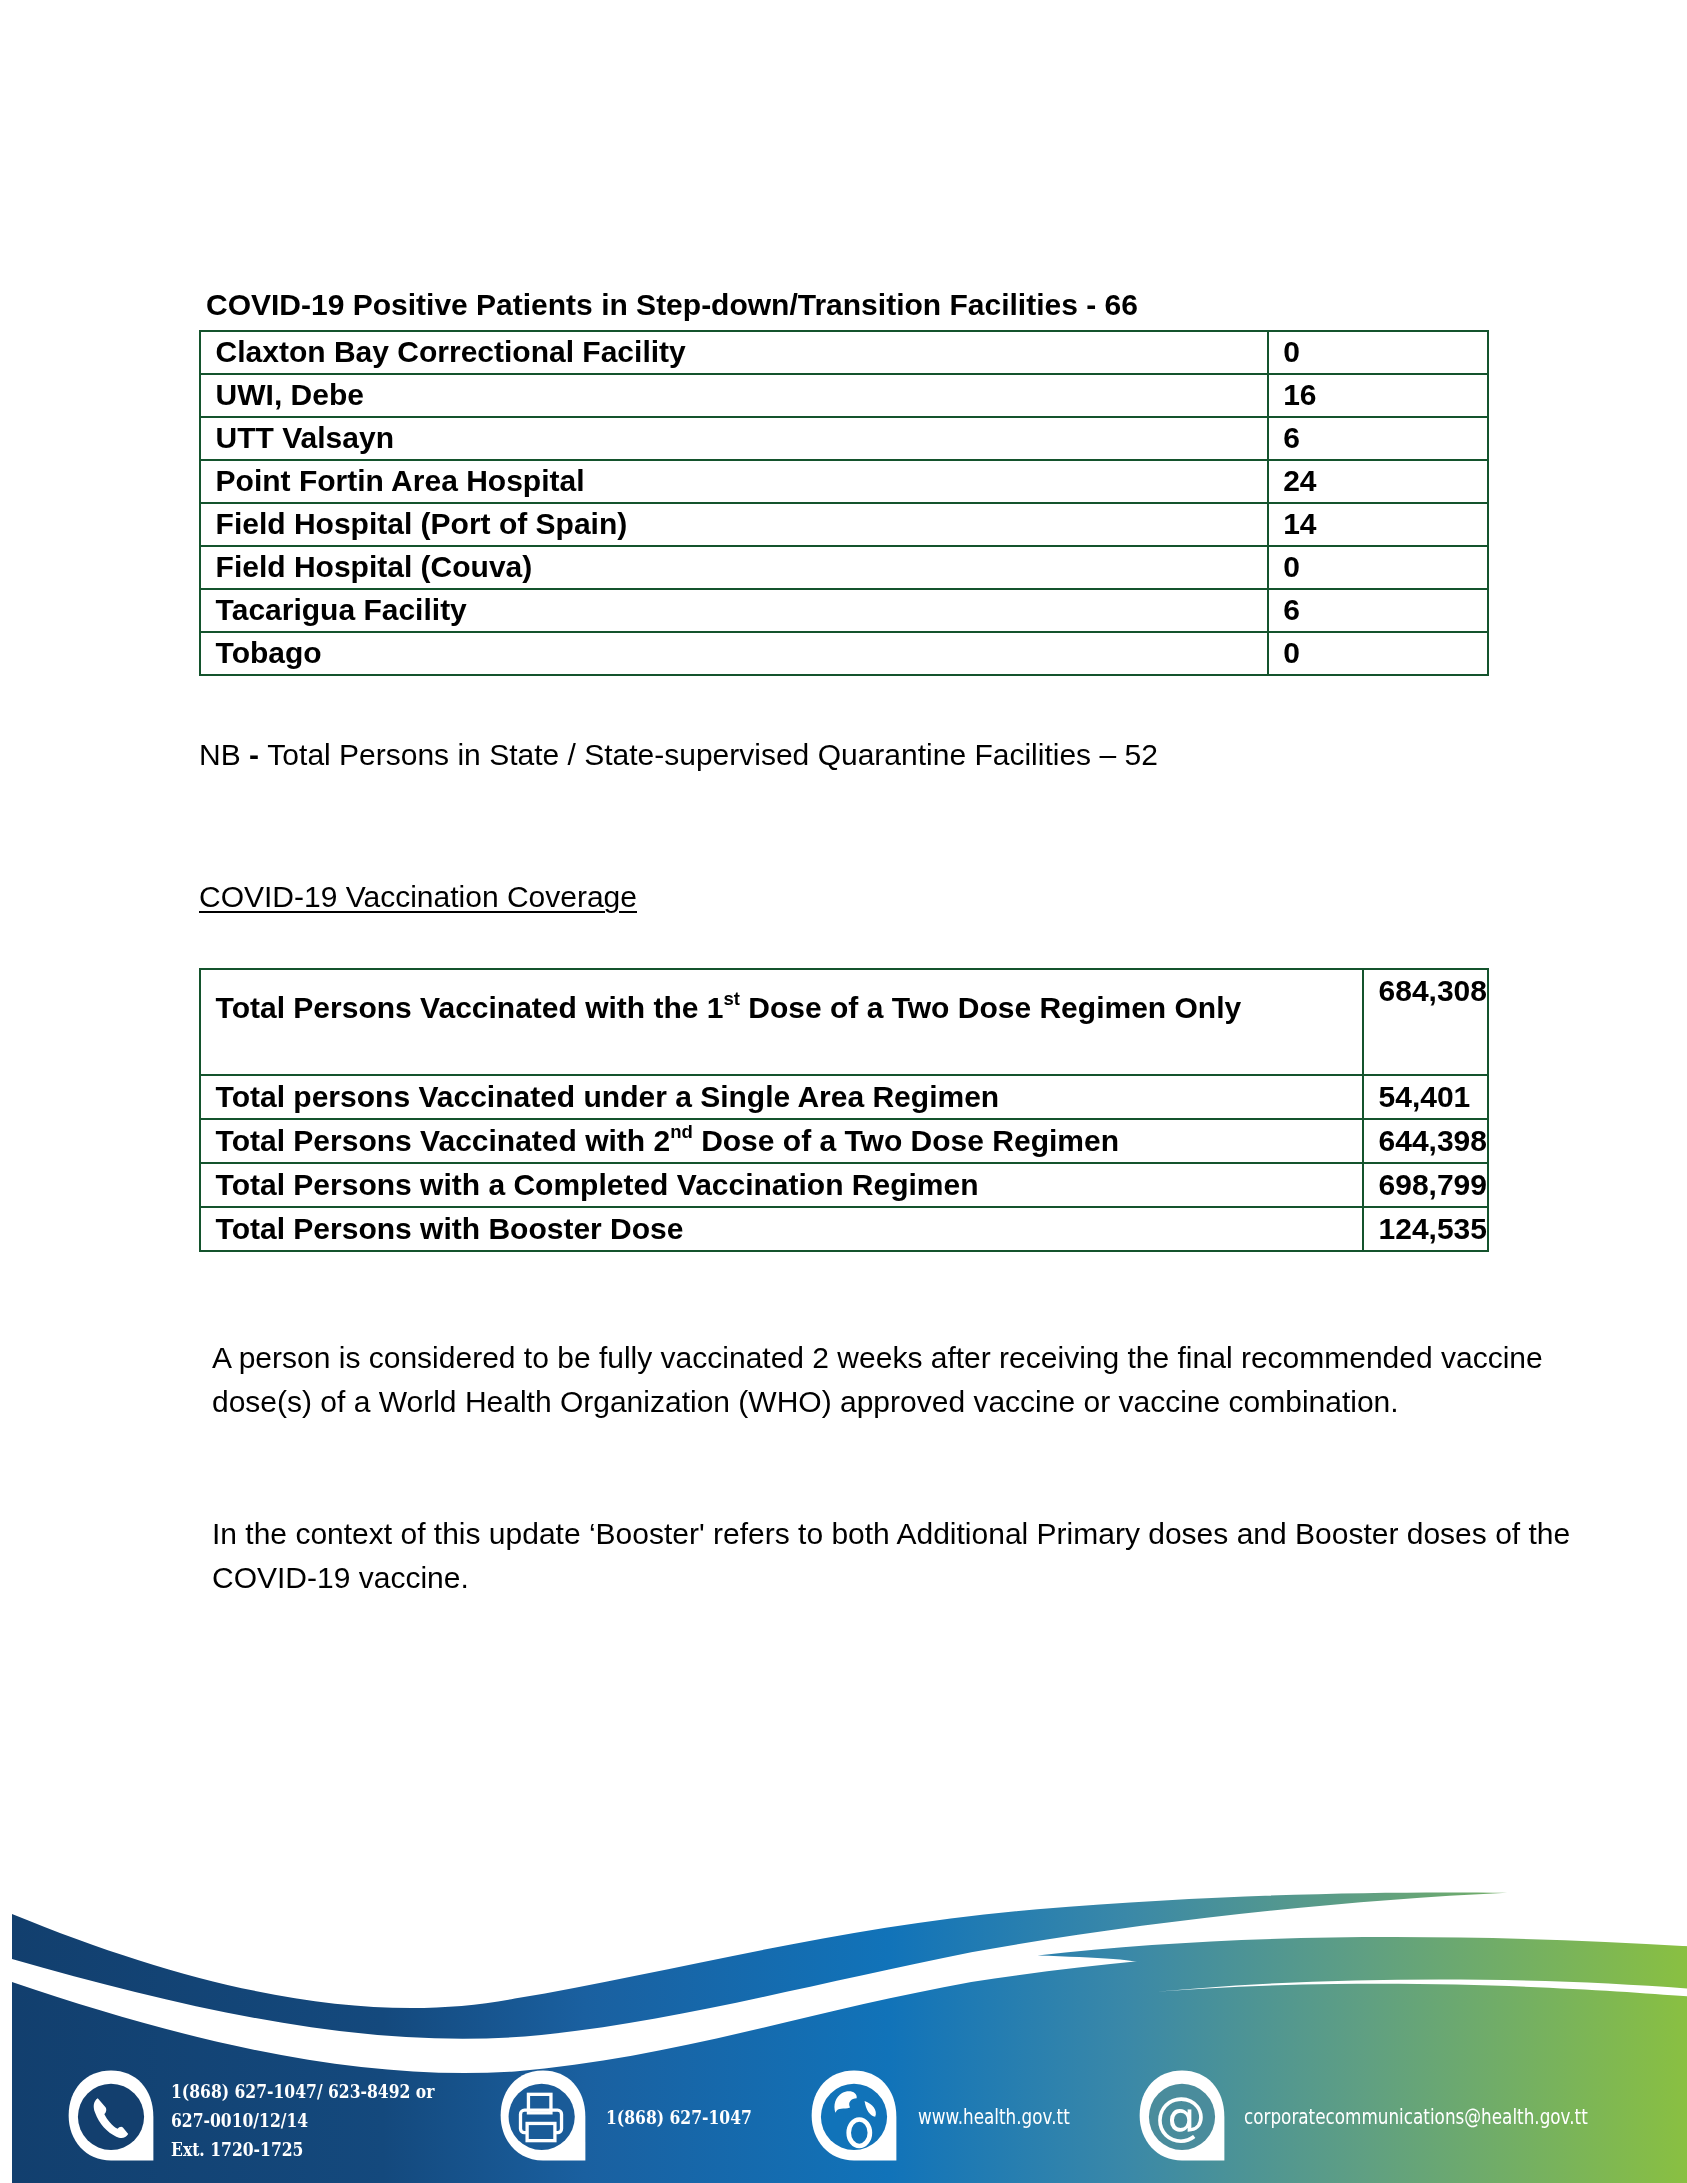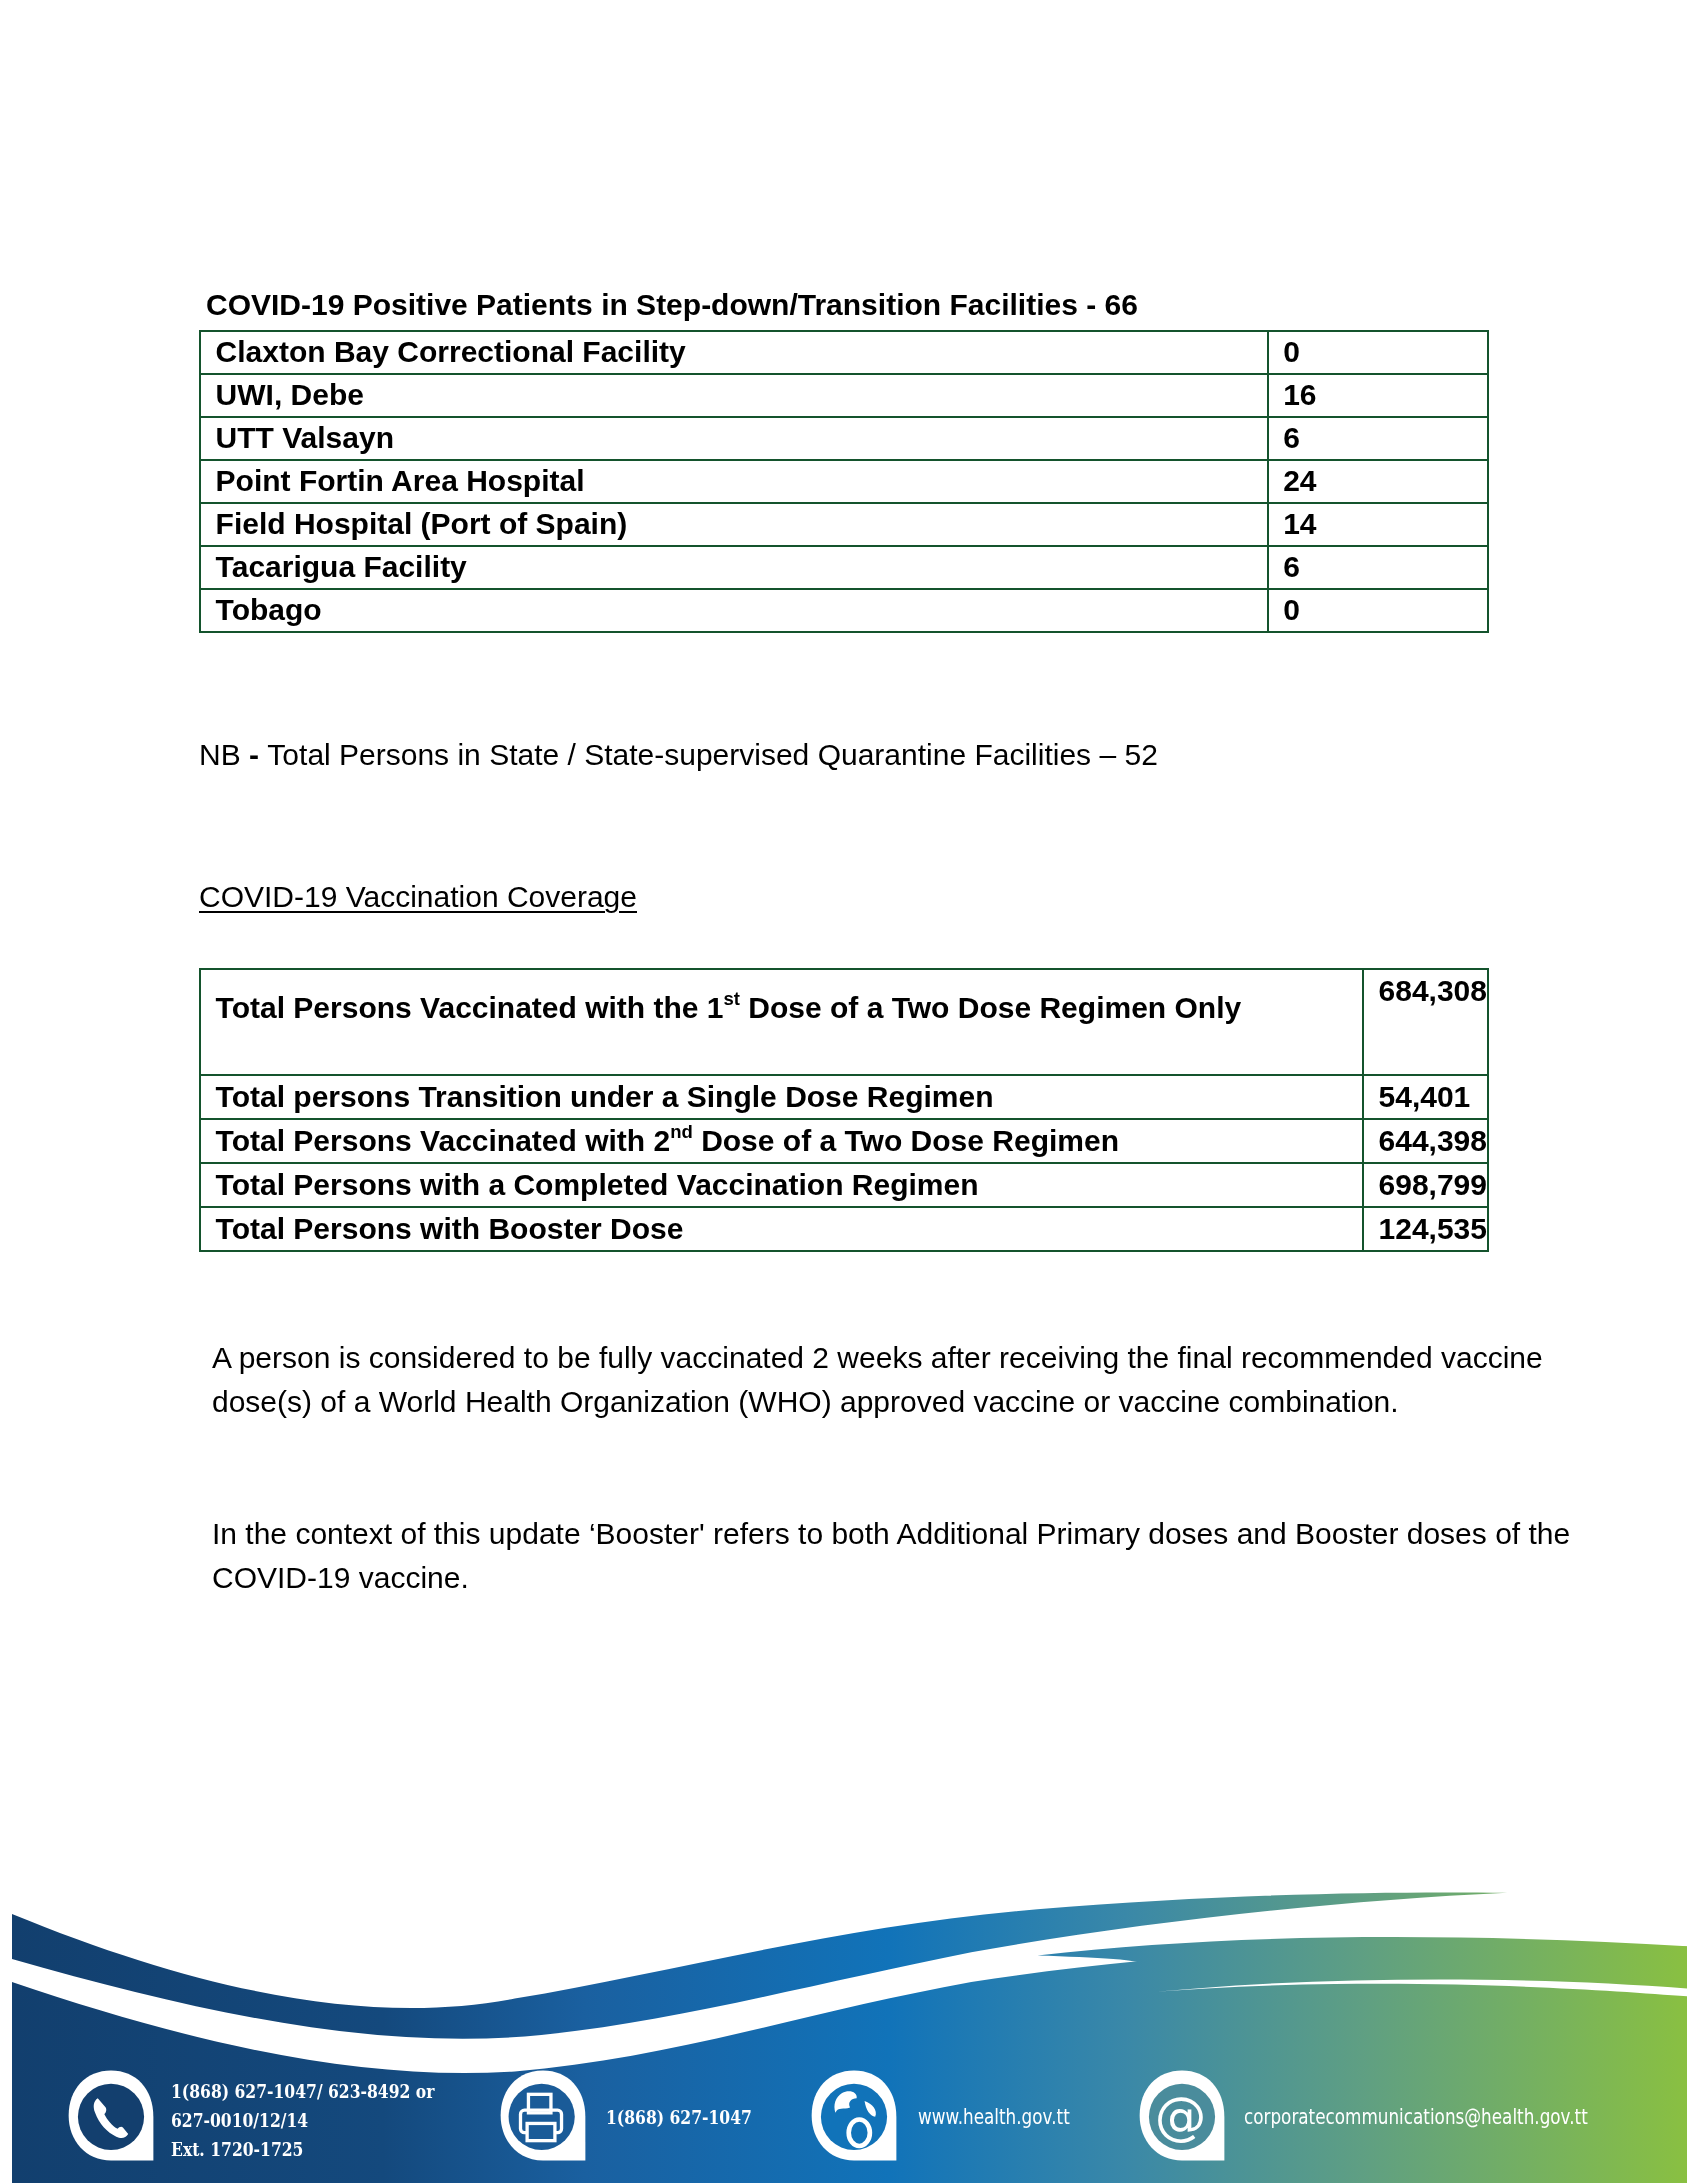--- a/index.html
+++ b/index.html
@@ -69,20 +69,24 @@
       </tr>
     <tr>
         <td class="lbl">Point Fortin Area Hospital</td>
         <td class="val">24</td>
       </tr>
     <tr>
         <td class="lbl">Field Hospital (Port of Spain)</td>
         <td class="val">14</td>
       </tr>
     <tr>
+        <td class="lbl">Field Hospital (Couva)</td>
+        <td class="val">0</td>
+      </tr>
+    <tr>
         <td class="lbl">Tacarigua Facility</td>
         <td class="val">6</td>
       </tr>
     <tr>
         <td class="lbl">Tobago</td>
         <td class="val">0</td>
       </tr>
   </tbody>
 </table>
 
@@ -92,21 +96,21 @@
 
 <div class="abs reg heading-u" style="left:199px; top:875px;">COVID-19 Vaccination Coverage</div>
 
 <table class="grid" id="t2">
   <tbody>
     <tr>
       <td class="lbl two" style="height:86px; padding-right:119px;"><span>Total Persons Vaccinated with the 1</span><sup>st</sup><span> Dose of a Two Dose Regimen Only</span></td>
       <td class="val">684,308</td>
     </tr>
     <tr>
-      <td class="lbl"><span>Total persons Transition under a Single Dose Regimen</span></td>
+      <td class="lbl"><span>Total persons Vaccinated under a Single Area Regimen</span></td>
       <td class="val">54,401</td>
     </tr>
     <tr>
       <td class="lbl" style="white-space:nowrap;margin-top:48px;"><span>Total Persons Vaccinated with 2</span><sup>nd</sup><span> Dose of a Two Dose Regimen</span></td>
       <td class="val">644,398</td>
     </tr>
     <tr>
       <td class="lbl"><span>Total Persons with a Completed Vaccination Regimen</span></td>
       <td class="val">698,799</td>
     </tr>

